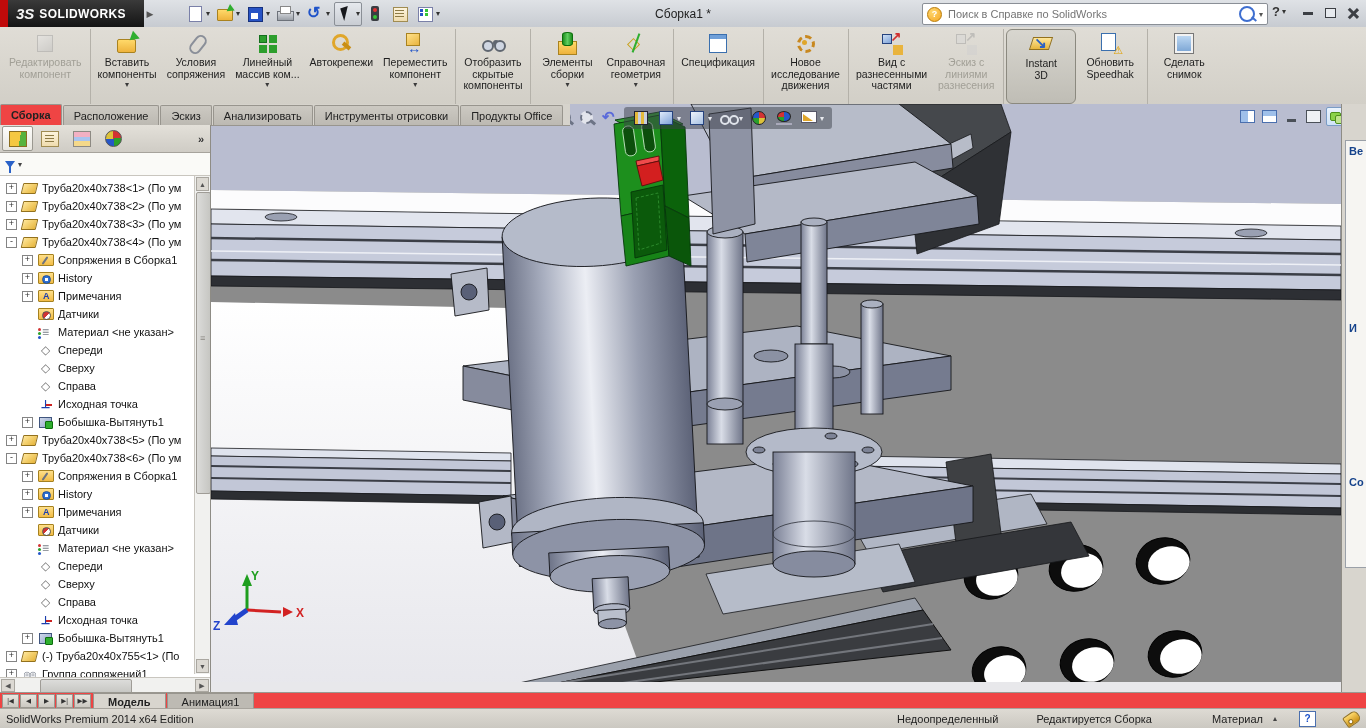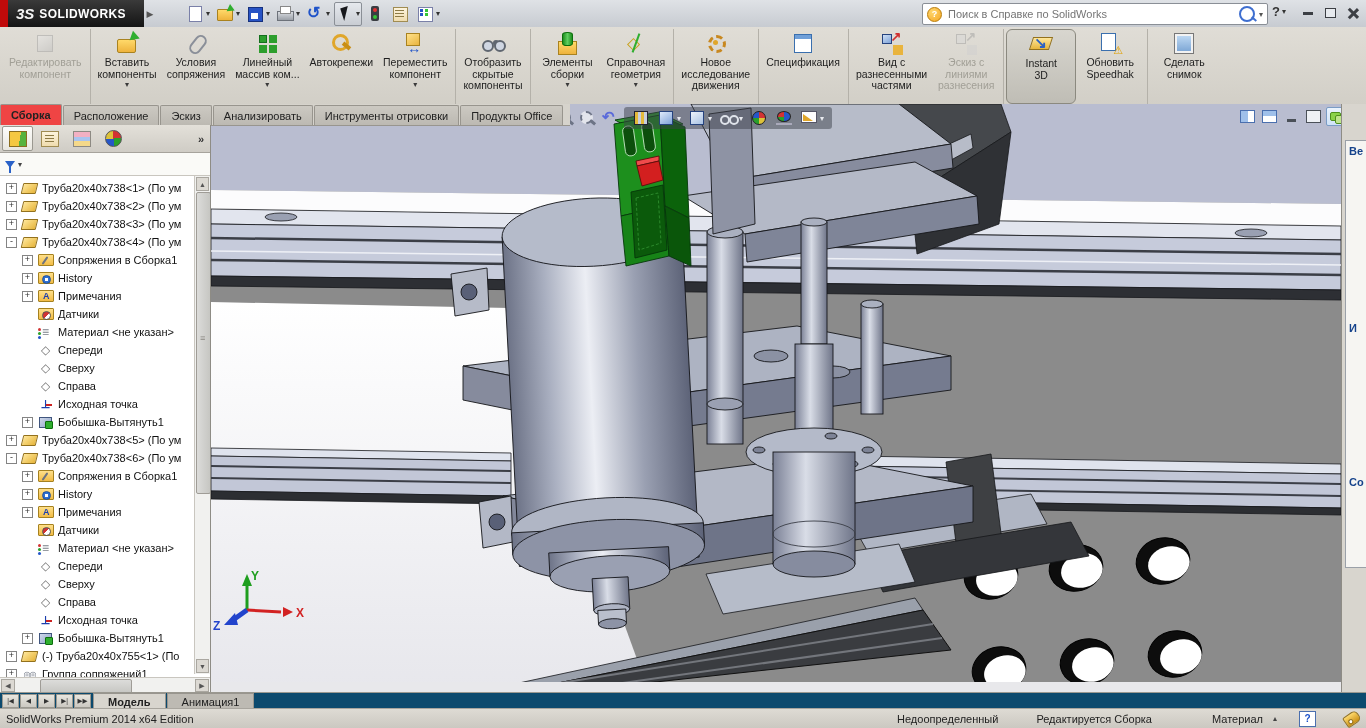--- a/index.html
+++ b/index.html
@@ -169,21 +169,21 @@
   .wic[data-i="wchat"]::before{content:"";position:absolute;left:0;top:1px;width:9px;height:7px;background:#8ad24a;border:1px solid #4e8f1e;border-radius:2px;}
   .wic[data-i="wchat"]::after{content:"";position:absolute;left:5px;top:4px;width:9px;height:7px;background:#bfe48f;border:1px solid #4e8f1e;border-radius:2px;}
   
   .taskpane{left:1341px;top:104px;width:25px;height:588px;background:#d8d5ce;border-left:1px solid #8e8c85;box-sizing:border-box;z-index:6;overflow:hidden;}
   .tpcard{margin:36px 0 0 3px;width:22px;background:#f6f5f2;border:1px solid #9aa0a8;border-right:none;padding:4px 0 6px 3px;}
   .tpgroup{margin-bottom:26px;}
   .tphead{color:#15428b;font-weight:bold;font-size:11px;height:16px;overflow:hidden;}
   .tpicons{display:flex;flex-direction:column;gap:9px;margin-top:6px;}
   .tpi{width:15px;height:14px;border-radius:2px;position:relative;}
   
-  .bottombar{left:0;top:692px;width:1366px;height:16px;background:#0c4a6e;border-top:1px solid #9a9890;display:flex;align-items:stretch;z-index:8;}
+  .bottombar{left:0;top:692px;width:1366px;height:16px;background:#ef4444;border-top:1px solid #9a9890;display:flex;align-items:stretch;z-index:8;}
   .vcr{display:flex;align-items:center;gap:1px;padding:1px 2px;}
   .vcrb{width:15px;height:12px;background:linear-gradient(#e8e6df,#cbc8c1);border:1px solid #9a9890;font-size:6.5px;color:#333;display:flex;align-items:center;justify-content:center;}
   .btab{display:flex;align-items:center;padding:0 14px;font-size:11px;color:#222;background:#bdbab3;border:1px solid #98958e;border-bottom:none;margin-right:1px;}
   .btab.active{background:#d8d5ce;font-weight:bold;}
   .statusbar{left:0;top:708px;width:1366px;height:20px;background:linear-gradient(#dedbd4,#cbc8c1);border-top:1px solid #a8a59e;display:flex;align-items:center;padding:0 6px;box-sizing:border-box;z-index:8;font-size:11px;color:#222;}
   .st-spacer{flex:1;}
   .st-field{margin-left:38px;}
   .st-caret{font-size:8px;color:#444;margin-left:10px;}
   .st-q{width:15px;height:14px;border:1px solid #4a6fae;background:#fff;color:#1a50c8;font-weight:bold;font-size:10px;display:flex;align-items:center;justify-content:center;margin-left:22px;}
   .st-tag{width:14px;height:10px;background:linear-gradient(#ffd96a,#c98e14);border:1px solid #93711d;border-radius:2px 5px 5px 2px;transform:rotate(-35deg);margin-left:28px;position:relative;}
@@ -242,20 +242,21 @@
           <span class="qicon" data-i="fileprops"></span>
 
         </div>
 
         <div class="tool" data-icon="options">
           <span class="qicon" data-i="options"></span>
           <span class="qcaret">▾</span>
         </div>
       </div>
   </div>
+  <div class="win-title">Сборка1 *</div>
   <div class="searchbox">
     <span class="sbadge">?</span>
     <input placeholder="Поиск в Справке по SolidWorks" style="">
     <span class="mag"></span>
     <span class="sb-caret">▾</span>
   </div>
   <div class="help-btn">
     <span>?</span>
     <span style="font-size:8px;font-weight:normal;">▾</span>
   </div>
@@ -327,31 +328,31 @@
         <span class="rcaret">▾</span>
       </div>
 
       <div class="rbtn sep" data-icon="reference-geometry">
         <span class="ricon" data-i="reference-geometry"></span>
         <span class="rlabel">Справочная
 геометрия</span>
         <span class="rcaret">▾</span>
       </div>
 
+      <div class="rbtn sep" data-icon="bom">
+        <span class="ricon" data-i="bom"></span>
+        <span class="rlabel">Спецификация</span>
+
+      </div>
+
       <div class="rbtn sep" data-icon="motion-study">
         <span class="ricon" data-i="motion-study"></span>
         <span class="rlabel">Новое
 исследование
 движения</span>
-
-      </div>
-
-      <div class="rbtn sep" data-icon="bom">
-        <span class="ricon" data-i="bom"></span>
-        <span class="rlabel">Спецификация</span>
 
       </div>
 
       <div class="rbtn" data-icon="exploded-view">
         <span class="ricon" data-i="exploded-view"></span>
         <span class="rlabel">Вид с
 разнесенными
 частями</span>
 
       </div>

